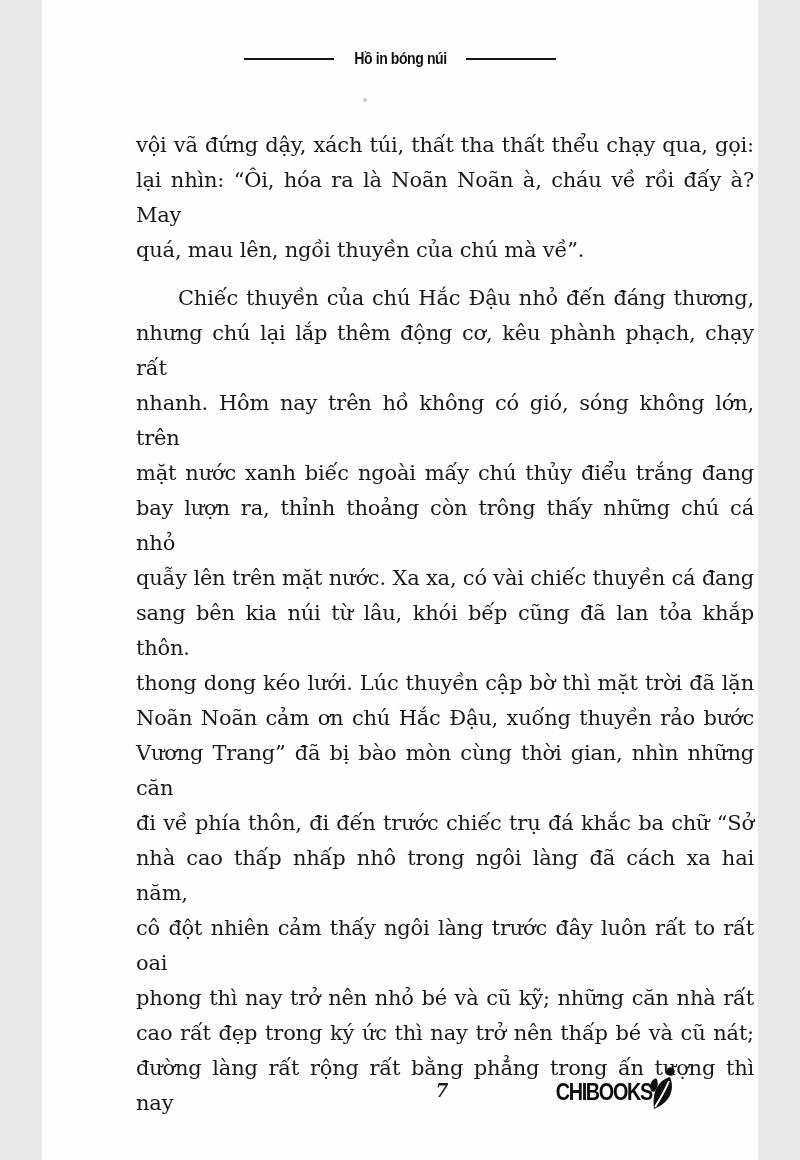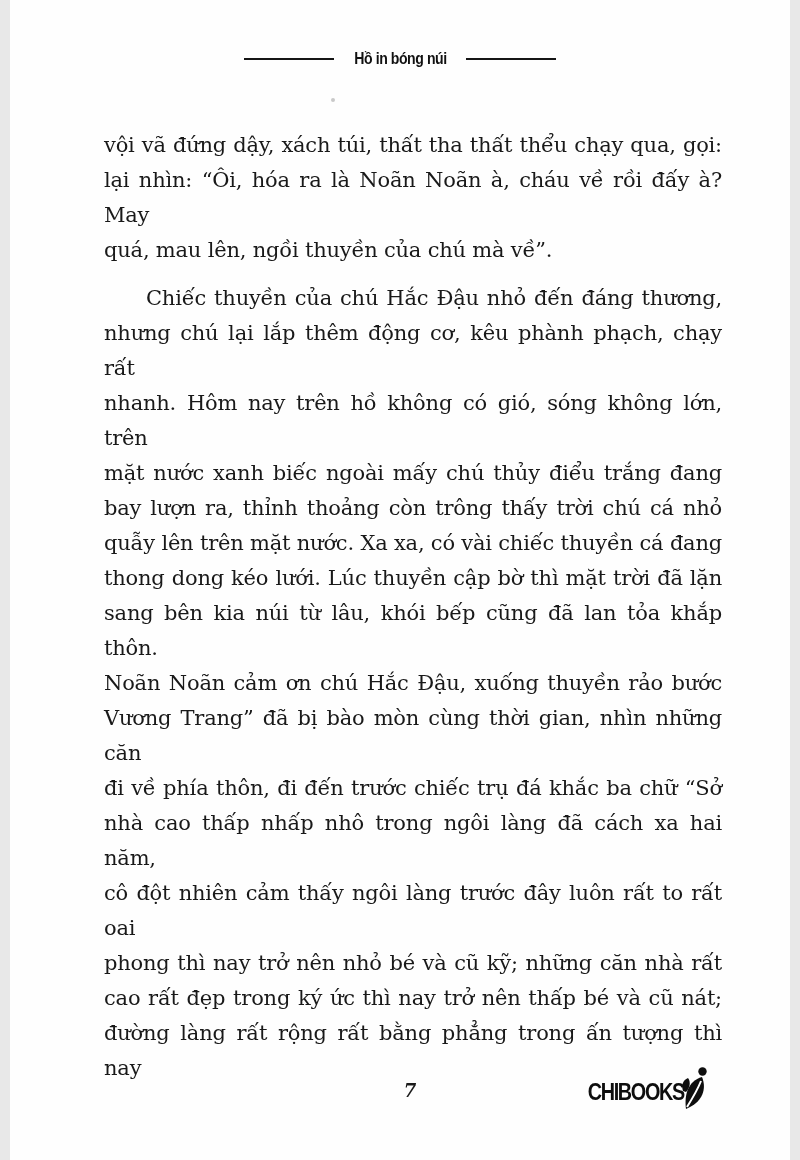--- a/index.html
+++ b/index.html
@@ -1,18 +1,18 @@
 <!DOCTYPE html>
 <html><head>
 <meta charset="utf-8">
 <style>
   html, body { margin: 0; padding: 0; background: #e8e8e8; }
   .page {
     position: relative;
-    width: 780px;
+    width: 716px;
     height: 1160px;
     margin: 0 auto;
     background: #fefefe;
     color: #1c1c1c;
     overflow: hidden;
   }
 
   
   .running-header {
     position: absolute;
@@ -125,24 +125,24 @@
       <div class="paragraph">
         <div class="line">vội vã đứng dậy, xách túi, thất tha thất thểu chạy qua, gọi:</div>
         <div class="line">lại nhìn: “Ôi, hóa ra là Noãn Noãn à, cháu về rồi đấy à? May</div>
         <div class="line last">quá, mau lên, ngồi thuyền của chú mà về”.</div>
       </div>
       <div class="paragraph">
         <div class="line indent">Chiếc thuyền của chú Hắc Đậu nhỏ đến đáng thương,</div>
         <div class="line">nhưng chú lại lắp thêm động cơ, kêu phành phạch, chạy rất</div>
         <div class="line">nhanh. Hôm nay trên hồ không có gió, sóng không lớn, trên</div>
         <div class="line">mặt nước xanh biếc ngoài mấy chú thủy điểu trắng đang</div>
-        <div class="line">bay lượn ra, thỉnh thoảng còn trông thấy trời chú cá nhỏ</div>
+        <div class="line">bay lượn ra, thỉnh thoảng còn trông thấy những chú cá nhỏ</div>
         <div class="line">quẫy lên trên mặt nước. Xa xa, có vài chiếc thuyền cá đang</div>
+        <div class="line">sang bên kia núi từ lâu, khói bếp cũng đã lan tỏa khắp thôn.</div>
         <div class="line">thong dong kéo lưới. Lúc thuyền cập bờ thì mặt trời đã lặn</div>
-        <div class="line">sang bên kia núi từ lâu, khói bếp cũng đã lan tỏa khắp thôn.</div>
         <div class="line">Noãn Noãn cảm ơn chú Hắc Đậu, xuống thuyền rảo bước</div>
         <div class="line">Vương Trang” đã bị bào mòn cùng thời gian, nhìn những căn</div>
         <div class="line">đi về phía thôn, đi đến trước chiếc trụ đá khắc ba chữ “Sở</div>
         <div class="line">nhà cao thấp nhấp nhô trong ngôi làng đã cách xa hai năm,</div>
         <div class="line">cô đột nhiên cảm thấy ngôi làng trước đây luôn rất to rất oai</div>
         <div class="line">phong thì nay trở nên nhỏ bé và cũ kỹ; những căn nhà rất</div>
         <div class="line">cao rất đẹp trong ký ức thì nay trở nên thấp bé và cũ nát;</div>
         <div class="line">đường làng rất rộng rất bằng phẳng trong ấn tượng thì nay</div>
       </div>
     </div>

